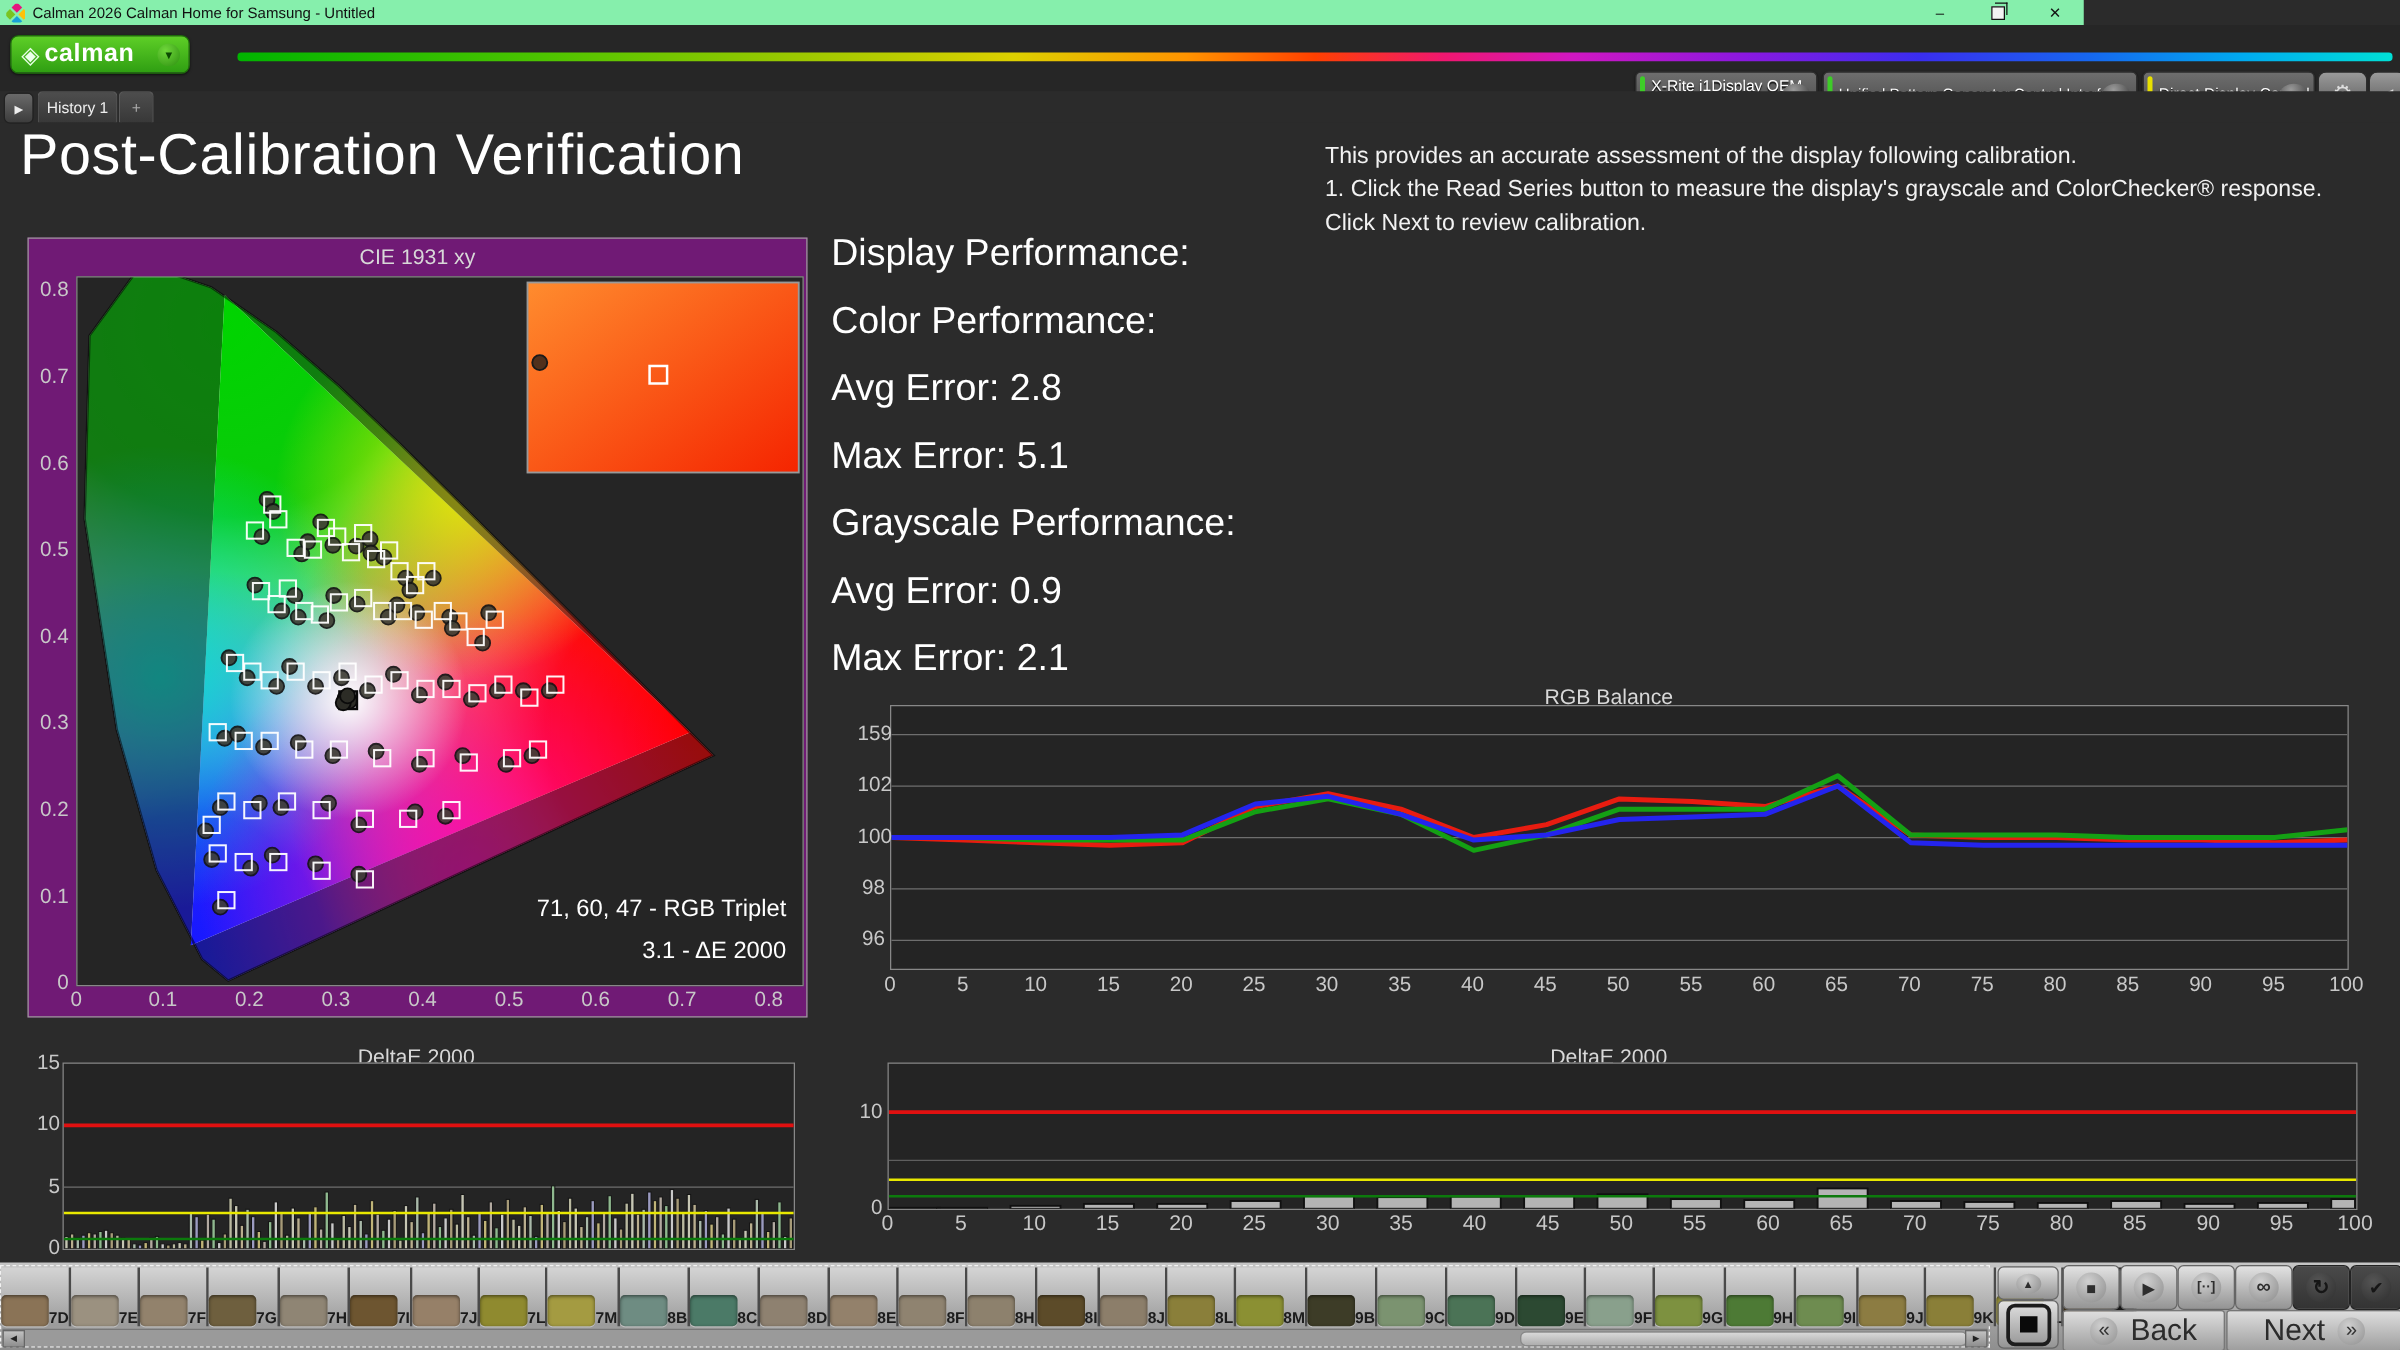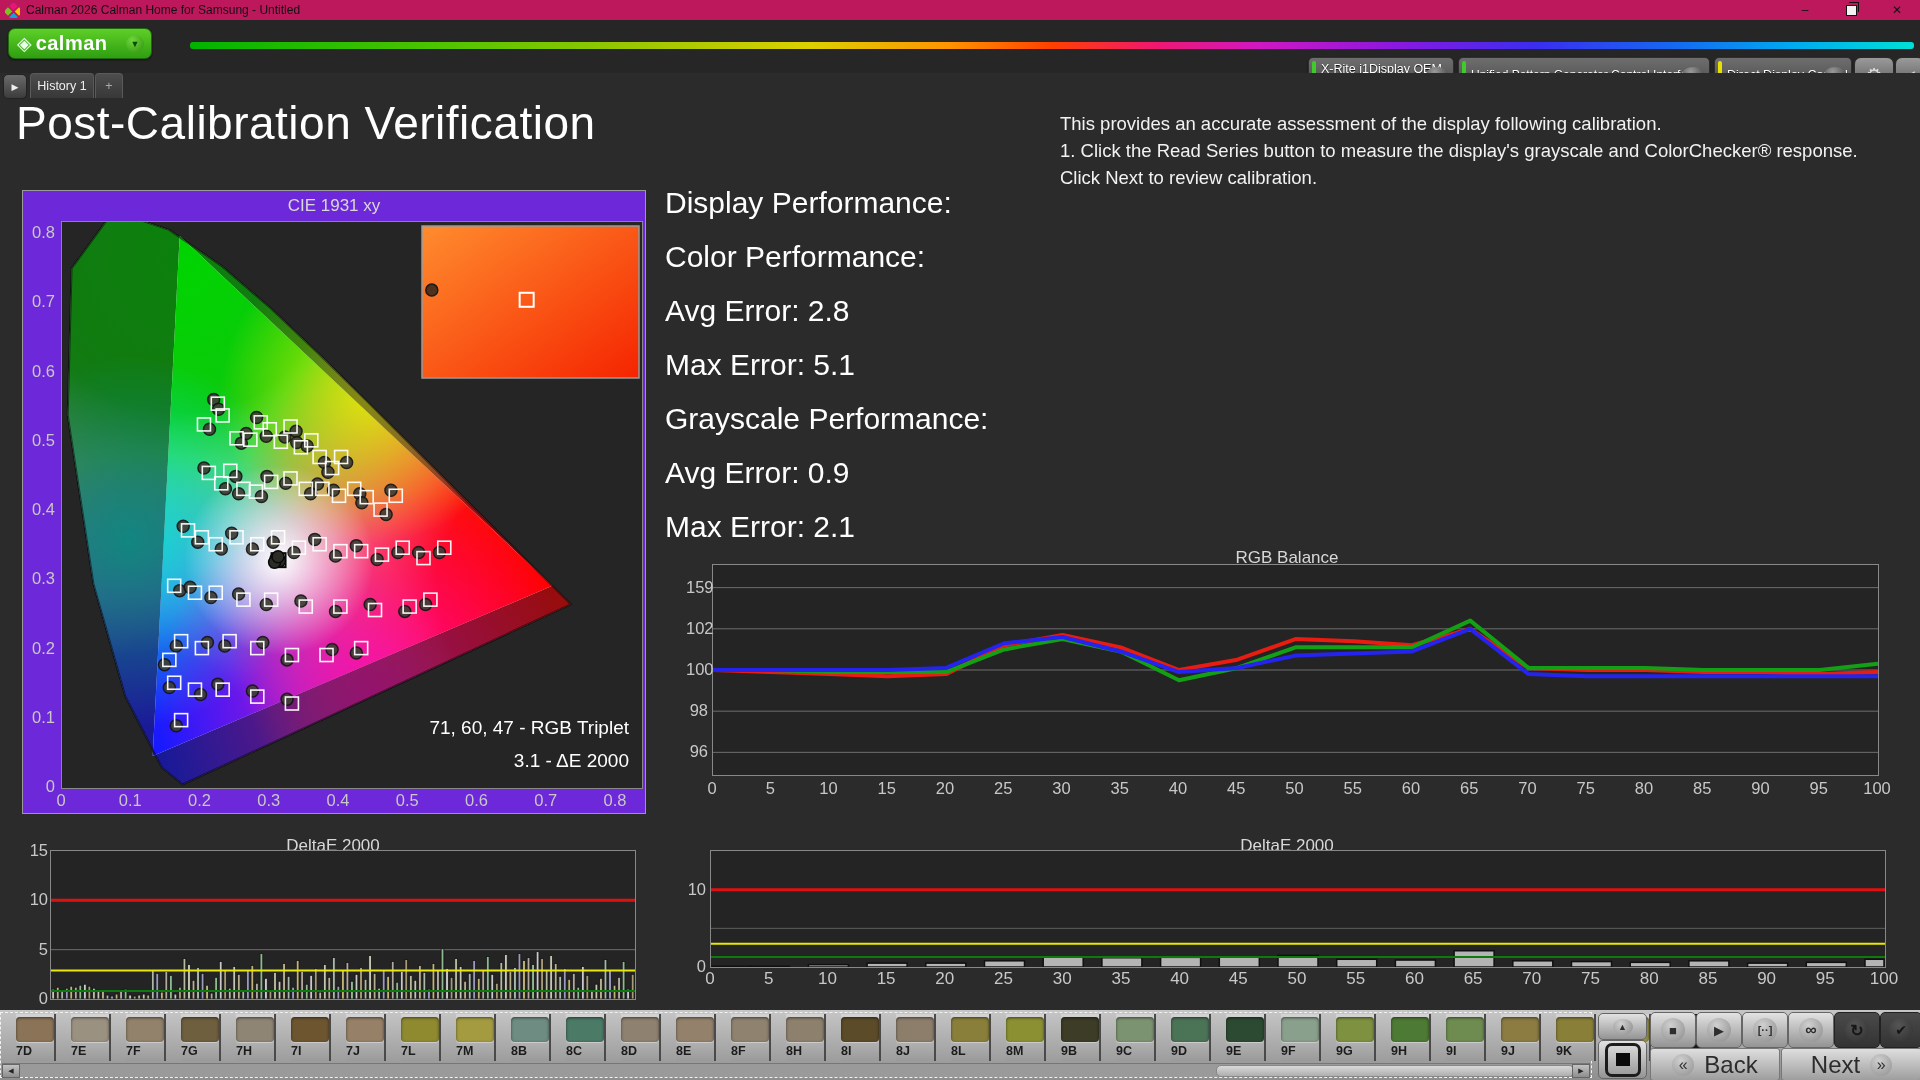--- a/index.html
+++ b/index.html
@@ -1,19 +1,19 @@
 <!DOCTYPE html>
 <html><head>
 <meta charset="utf-8">
 <style>
   html,body{margin:0;padding:0;background:#2b2b2b;font-family:"Liberation Sans",sans-serif;}
   #app{position:relative;width:1920px;height:1080px;overflow:hidden;background:#2b2b2b;}
   .abs{position:absolute;}
   
-  .titlebar{left:0;top:0;width:1920px;height:20px;background:#be185d;display:flex;align-items:center;}
+  .titlebar{left:0;top:0;width:1667px;height:20px;background:#86efac;display:flex;align-items:center;}
   .titlebar-text{font-size:12px;color:#111;margin-left:6px;}
   .winbtns{position:absolute;right:0;top:0;height:20px;display:flex;}
   .winbtn{width:46px;height:20px;display:flex;align-items:center;justify-content:center;font-size:12px;color:#111;}
   .restore-glyph{width:9px;height:9px;border:1px solid #111;position:relative;background:#f2f2f2;}
   .restore-glyph::before{content:"";position:absolute;left:2px;top:-4px;width:9px;height:9px;border:1px solid #111;border-left:none;border-bottom:none;}
   
   .appbar{left:0;top:20px;width:1920px;height:53px;background:#262626;}
   .brand-btn{position:absolute;left:8px;top:8px;width:142px;height:29px;border-radius:7px;background:linear-gradient(180deg,#5ecf27,#2f9e12);border:1px solid #1d6b0a;display:flex;align-items:center;box-shadow:0 1px 2px rgba(0,0,0,.6);}
   .brand-diamond{color:#eaffea;font-size:19px;margin-left:8px;}
   .brand-name{color:#fff;font-size:20px;font-weight:bold;margin-left:4px;letter-spacing:.5px;}
@@ -32,35 +32,35 @@
   .tabrow{left:0;top:73px;width:1920px;height:25px;background:#2b2b2b;}
   .tabscroll{position:absolute;left:3px;top:1px;width:22px;height:23px;border-radius:5px;background:linear-gradient(180deg,#6a6a6a,#3c3c3c);border:1px solid #222;color:#eee;font-size:9px;display:flex;align-items:center;justify-content:center;}
   .tab{position:absolute;top:0;height:24px;background:linear-gradient(180deg,#4d4d4d,#383838);border:1px solid #5a5a5a;border-bottom:none;border-radius:4px 4px 0 0;color:#eee;font-size:12.5px;display:flex;align-items:center;justify-content:center;}
   
   .pagetitle{left:16px;top:96px;color:#fff;font-size:46px;font-weight:400;letter-spacing:.5px;}
   .instructions{left:1060px;top:110px;width:860px;color:#f2f2f2;font-size:18.5px;line-height:27px;}
   .perf{left:665px;top:176px;color:#fff;font-size:30px;}
   .perf div{height:54px;display:flex;align-items:center;}
   
   .panel-title{position:absolute;left:0;right:0;top:5px;text-align:center;color:#d8d8d8;font-size:17px;}
-  .cie-panel{left:22px;top:190px;width:622px;height:622px;background:#6d28d9;border:1px solid #9a9a9a;}
+  .cie-panel{left:22px;top:190px;width:622px;height:622px;background:#701a75;border:1px solid #9a9a9a;}
   .cie-plot{position:absolute;left:38px;top:30px;width:580px;height:566px;border:1px solid #888;background:#252525;}
   .axislabel{position:absolute;color:#c8c8c8;font-size:16.5px;}
   .cie-legend{position:absolute;right:16px;bottom:36px;text-align:right;color:#fff;font-size:19px;line-height:33px;}
   .rgb-panel{left:686px;top:543px;width:1202px;height:262px;}
   .rgb-plot{position:absolute;left:26px;top:21px;width:1165px;height:210px;border:1px solid #888;background:#242424;}
   .de-left-panel{left:22px;top:831px;width:622px;height:176px;}
   .de-left-plot{position:absolute;left:28px;top:19px;width:584px;height:148px;border:1px solid #888;background:#242424;}
   .de-right-panel{left:686px;top:831px;width:1202px;height:176px;}
   .de-right-plot{position:absolute;left:24px;top:19px;width:1174px;height:116px;border:1px solid #888;background:#242424;}
   
   .bottombar{left:0;top:1010px;width:1920px;height:70px;background:linear-gradient(180deg,#c6c6c6,#8e8e8e);}
   .swatchwrap{position:absolute;left:0;top:2px;width:1592px;height:66px;border:1px dashed #f2f2f2;box-sizing:border-box;}
   .strip{position:absolute;left:0;top:1px;width:1590px;height:47px;display:flex;}
-  .cell{flex:1;background:linear-gradient(180deg,#d4d4d4,#9a9a9a);border-right:2px solid #4a4a4a;display:flex;flex-direction:column;align-items:flex-start;margin-left:15px;}
+  .cell{flex:1;background:linear-gradient(180deg,#d4d4d4,#9a9a9a);border-right:2px solid #4a4a4a;display:flex;flex-direction:row;align-items:flex-end;}
   .cell.sel{background:#181818;}
   .cell .sw{width:38px;height:25px;margin-top:3px;border-radius:4px;box-shadow:inset 0 1px 3px rgba(0,0,0,.55),0 1px 0 rgba(255,255,255,.35);}
   .cell .lb{font-size:12.5px;font-weight:bold;color:#1c1c1c;margin-top:2px;}
   .cell.sel .lb{color:#fff;}
   .hscroll{position:absolute;left:1px;top:50px;width:1588px;height:13px;background:#9a9a9a;border-top:1px solid #777;}
   .hthumb{position:absolute;left:1214px;top:1px;width:356px;height:10px;border-radius:5px;background:linear-gradient(180deg,#d9d9d9,#aeaeae);border:1px solid #888;}
   .harrow{position:absolute;top:0;width:16px;height:12px;background:linear-gradient(180deg,#c2c2c2,#8e8e8e);border:1px solid #666;color:#222;font-size:7px;display:flex;align-items:center;justify-content:center;}
   
   .ctl{position:absolute;border-radius:5px;background:linear-gradient(180deg,#e2e2e2,#949494);border:1px solid #666;display:flex;align-items:center;justify-content:center;}
   .ctl .orb{width:24px;height:24px;border-radius:50%;background:radial-gradient(circle at 40% 30%,#d0d0d0,#8a8a8a);display:flex;align-items:center;justify-content:center;color:#2e2e2e;}

